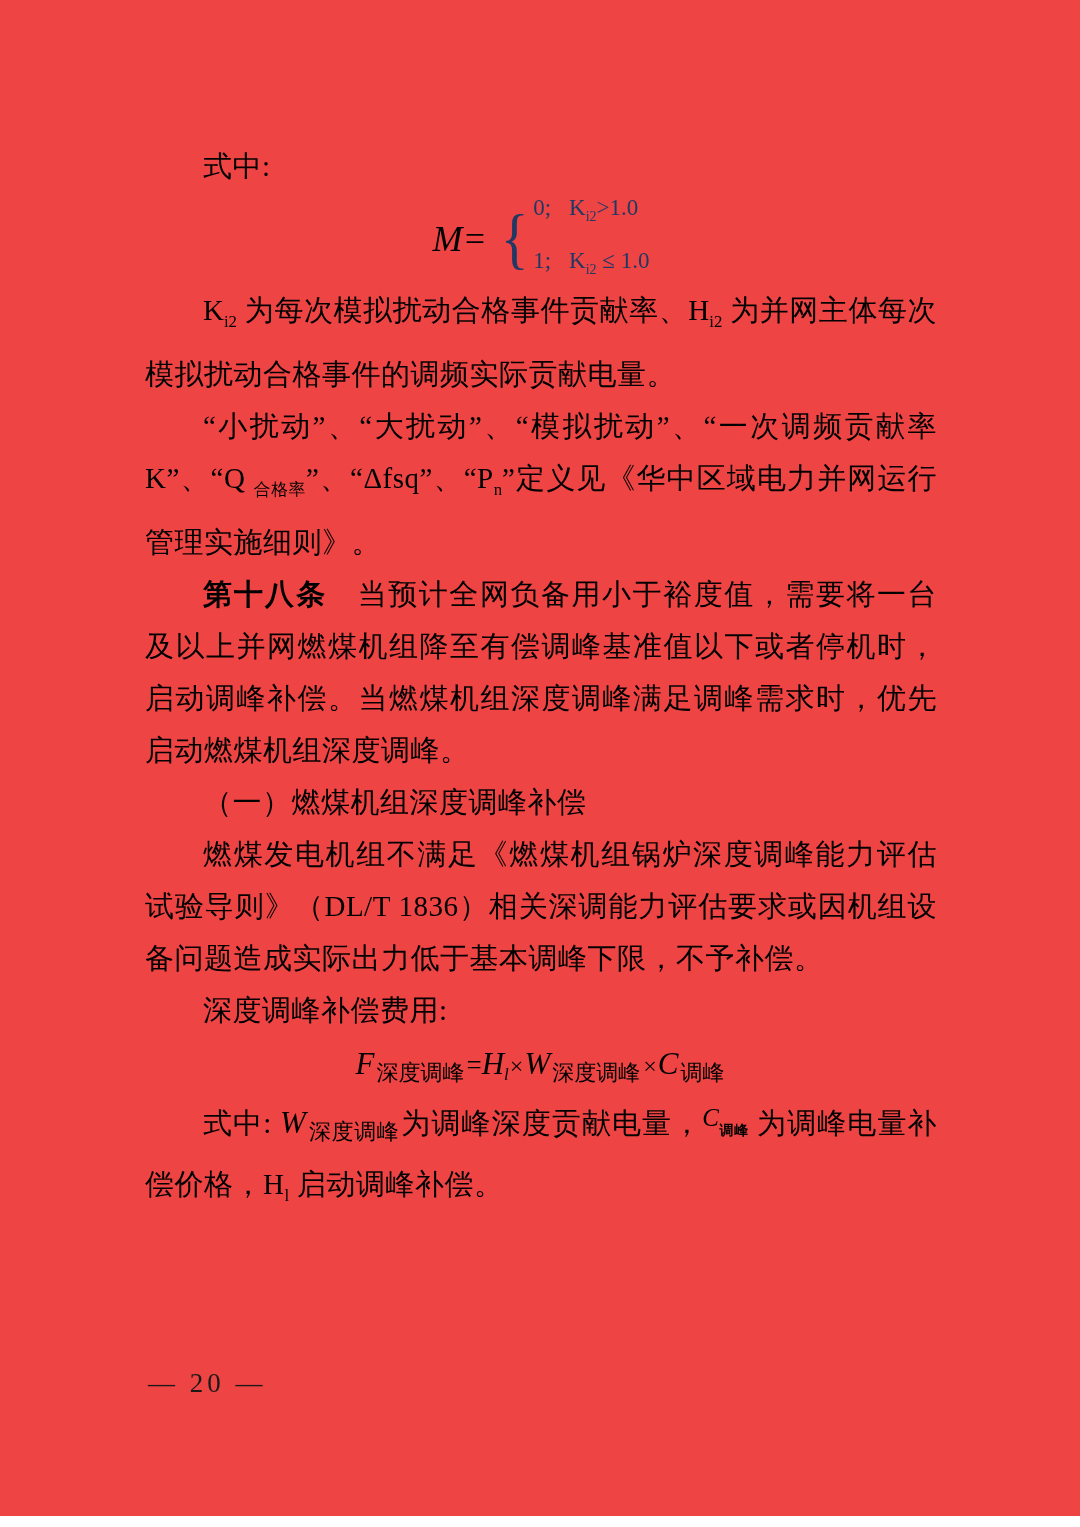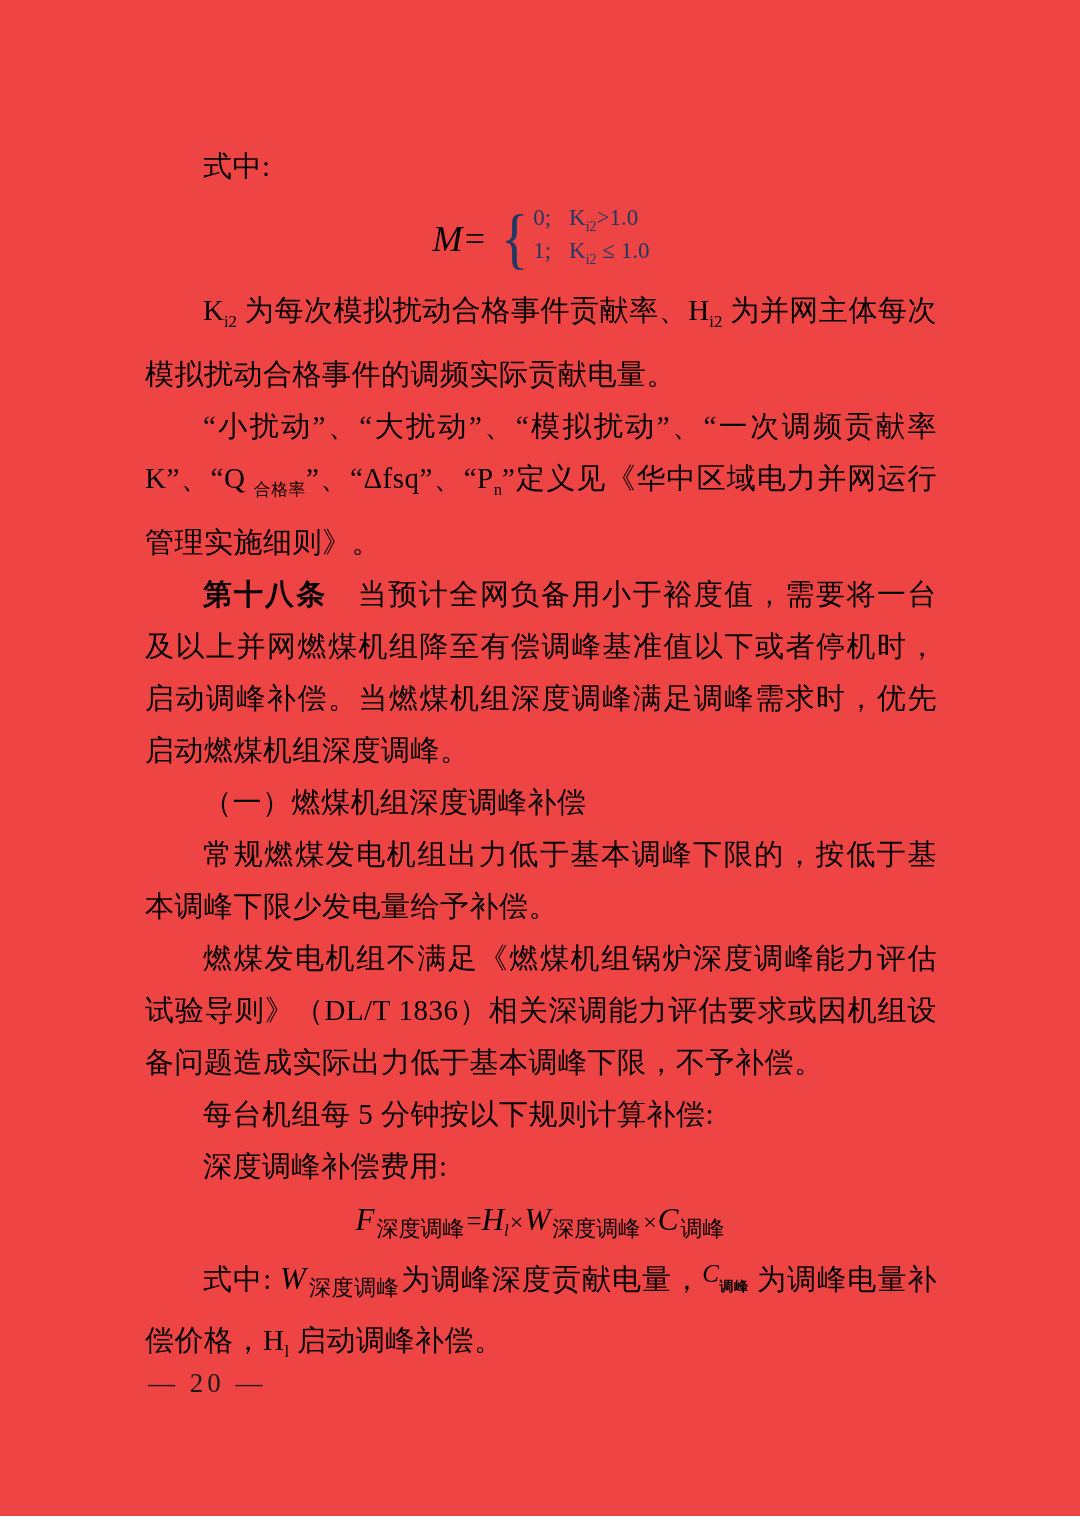--- a/index.html
+++ b/index.html
@@ -48,21 +48,21 @@
     margin-right:4px;
   }
   .m-cases{
     display:flex;
     flex-direction:column;
     align-items:flex-start;
     text-align:left;
   }
   .m-case{
     font-size:23px;
-    line-height:24px;
+    line-height:44px;
     letter-spacing:0;
   }
   .m-case .m-val{margin-right:18px;}
   .m-case sub{font-size:14px;}
   
   .formula-f{
     display:block;
     text-align:center;
     text-indent:0;
     height:56px;
@@ -115,25 +115,23 @@
     <p class="indent">
       <span>“小扰动”、“大扰动”、“模拟扰动”、“一次调频贡献率 K”、“Q </span><sub class="small">合格率</sub><span>”、“Δfsq”、“P</span><sub class="small">n</sub><span>”定义见《华中区域电力并网运行管理实施细则》。</span>
     </p>
 
     <p class="indent">
       <span class="bold-head">第十八条</span><span>　当预计全网负备用小于裕度值，需要将一台及以上并网燃煤机组降至有偿调峰基准值以下或者停机时，启动调峰补偿。当燃煤机组深度调峰满足调峰需求时，优先启动燃煤机组深度调峰。</span>
     </p>
 
     <p class="indent">（一）燃煤机组深度调峰补偿</p>
 
-    <p class="indent">常规燃煤发电机组出力低于基本调峰下限的，按低于基本调峰下限少发电量给予补偿。</p>
 
     <p class="indent">燃煤发电机组不满足《燃煤机组锅炉深度调峰能力评估试验导则》（DL/T 1836）相关深调能力评估要求或因机组设备问题造成实际出力低于基本调峰下限，不予补偿。</p>
 
-    <p class="indent">每台机组每 5 分钟按以下规则计算补偿:</p>
 
     <p class="indent">深度调峰补偿费用:</p>
 
     <div class="formula-f">
       <span class="f-var">F</span><span class="f-cjk-sub">深度调峰</span><span class="f-eq">=</span><span class="f-var">H</span><span class="f-lat-sub">l</span><span class="f-op">×</span><span class="f-var">W</span><span class="f-cjk-sub">深度调峰</span><span class="f-op">×</span><span class="f-var">C</span><span class="f-cjk-sub">调峰</span>
     </div>
 
     <p class="indent">
       <span>式中: </span><span class="f-var">W</span><span class="f-cjk-sub">深度调峰</span><span>为调峰深度贡献电量，</span><span class="raised-var">C</span><span class="raised-sub">调峰</span><span> 为调峰电量补偿价格，H</span><sub class="small">l</sub><span> 启动调峰补偿。</span>
     </p>

